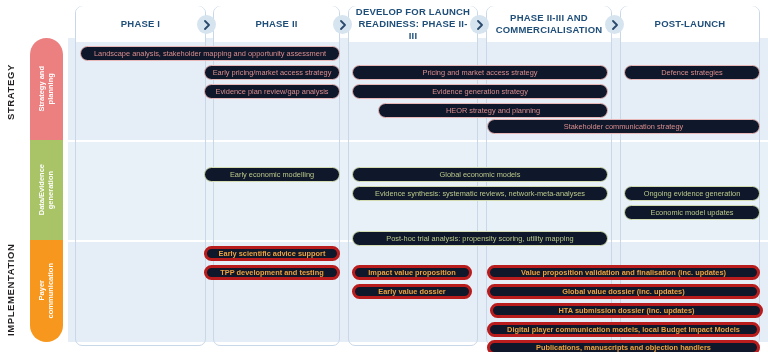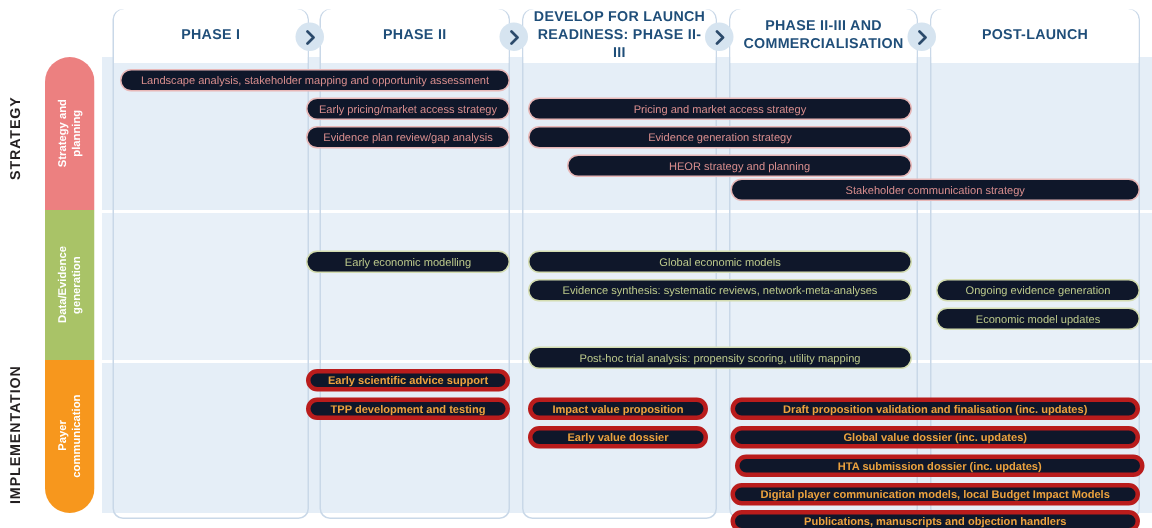--- a/index.html
+++ b/index.html
@@ -199,35 +199,36 @@
   </div>
   <div class="chev" style="left:605px;">
     <svg width="10" height="10" viewBox="0 0 10 10">
         <path d="M3 1 L7 5 L3 9" fill="none" stroke="#2b4a6b" stroke-width="1.8" stroke-linecap="round" stroke-linejoin="round"></path>
       </svg>
   </div>
 
   <div class="bar strategy" style="left:80px;  width:260px; top:46px;">Landscape analysis, stakeholder mapping and opportunity assessment</div>
   <div class="bar strategy" style="left:204px; width:136px; top:65px;">Early pricing/market access strategy</div>
   <div class="bar strategy" style="left:352px; width:256px; top:65px;">Pricing and market access strategy</div>
+  <div class="bar strategy" style="left:624px; width:136px; top:65px;">Defence strategies</div>
   <div class="bar strategy" style="left:204px; width:136px; top:84px;">Evidence plan review/gap analysis</div>
   <div class="bar strategy" style="left:352px; width:256px; top:84px;">Evidence generation strategy</div>
   <div class="bar strategy" style="left:378px; width:230px; top:103px;">HEOR strategy and planning</div>
   <div class="bar strategy" style="left:487px; width:273px; top:119px;">Stakeholder communication strategy</div>
 
   <div class="bar evidence" style="left:204px; width:136px; top:167px;">Early economic modelling</div>
   <div class="bar evidence" style="left:352px; width:256px; top:167px;">Global economic models</div>
   <div class="bar evidence" style="left:352px; width:256px; top:186px;">Evidence synthesis: systematic reviews, network-meta-analyses</div>
   <div class="bar evidence" style="left:624px; width:136px; top:186px;">Ongoing evidence generation</div>
   <div class="bar evidence" style="left:352px; width:256px; top:205px;margin-top:26px;">Post-hoc trial analysis: propensity scoring, utility mapping</div>
   <div class="bar evidence" style="left:624px; width:136px; top:205px;">Economic model updates</div>
 
   <div class="bar payer" style="left:204px; width:136px; top:246px;">Early scientific advice support</div>
   <div class="bar payer" style="left:204px; width:136px; top:265px;">TPP development and testing</div>
   <div class="bar payer" style="left:352px; width:120px; top:265px;">Impact value proposition</div>
-  <div class="bar payer" style="left:487px; width:273px; top:265px;">Draft proposition validation and finalisation (inc. updates)</div>
+  <div class="bar payer" style="left:487px; width:273px; top:265px;">Value proposition validation and finalisation (inc. updates)</div>
   <div class="bar payer" style="left:352px; width:120px; top:284px;">Early value dossier</div>
   <div class="bar payer" style="left:487px; width:273px; top:284px;">Global value dossier (inc. updates)</div>
   <div class="bar payer" style="left:490px; width:273px; top:303px;text-align:center;">HTA submission dossier (inc. updates)</div>
   <div class="bar payer" style="left:487px; width:273px; top:322px;">Digital player communication models, local Budget Impact Models</div>
   <div class="bar payer" style="left:487px; width:273px; top:340px;">Publications, manuscripts and objection handlers</div>
 
 </div>
 
 </body></html>

